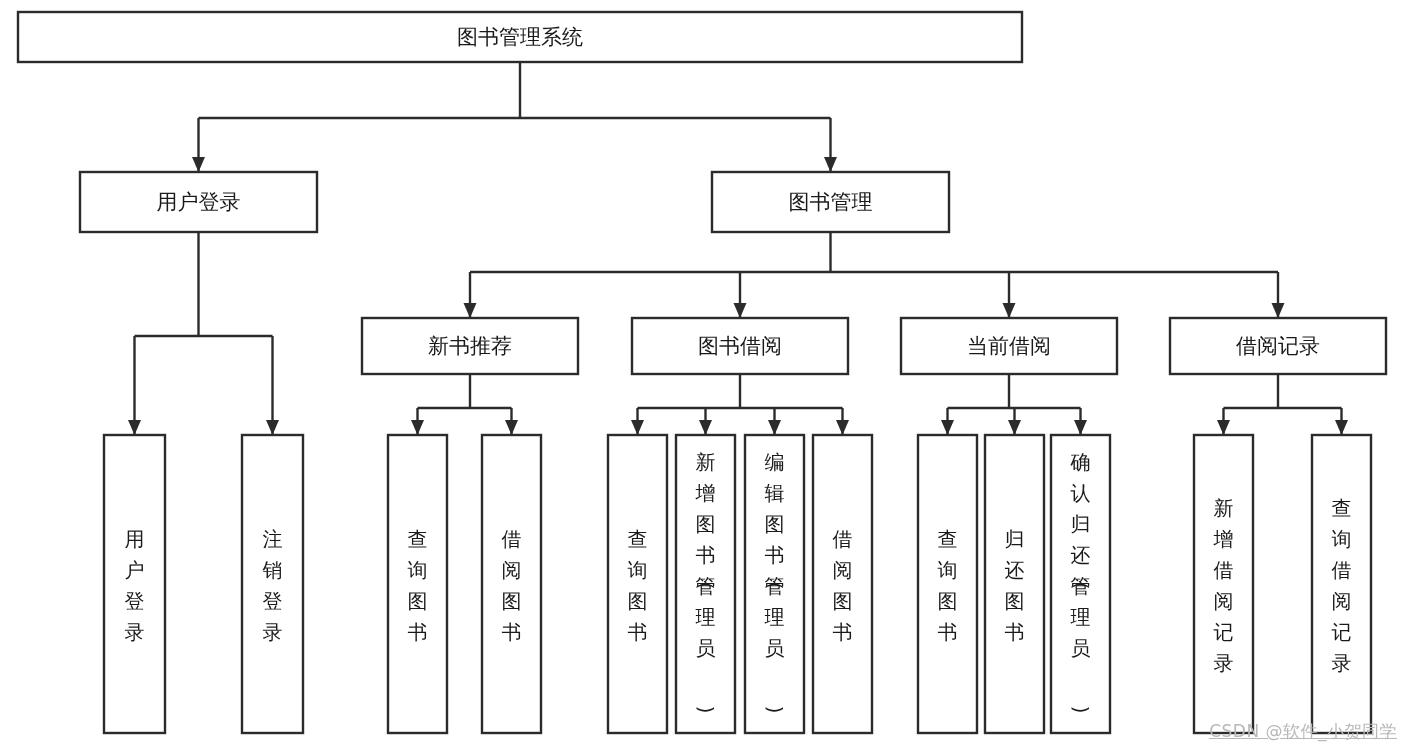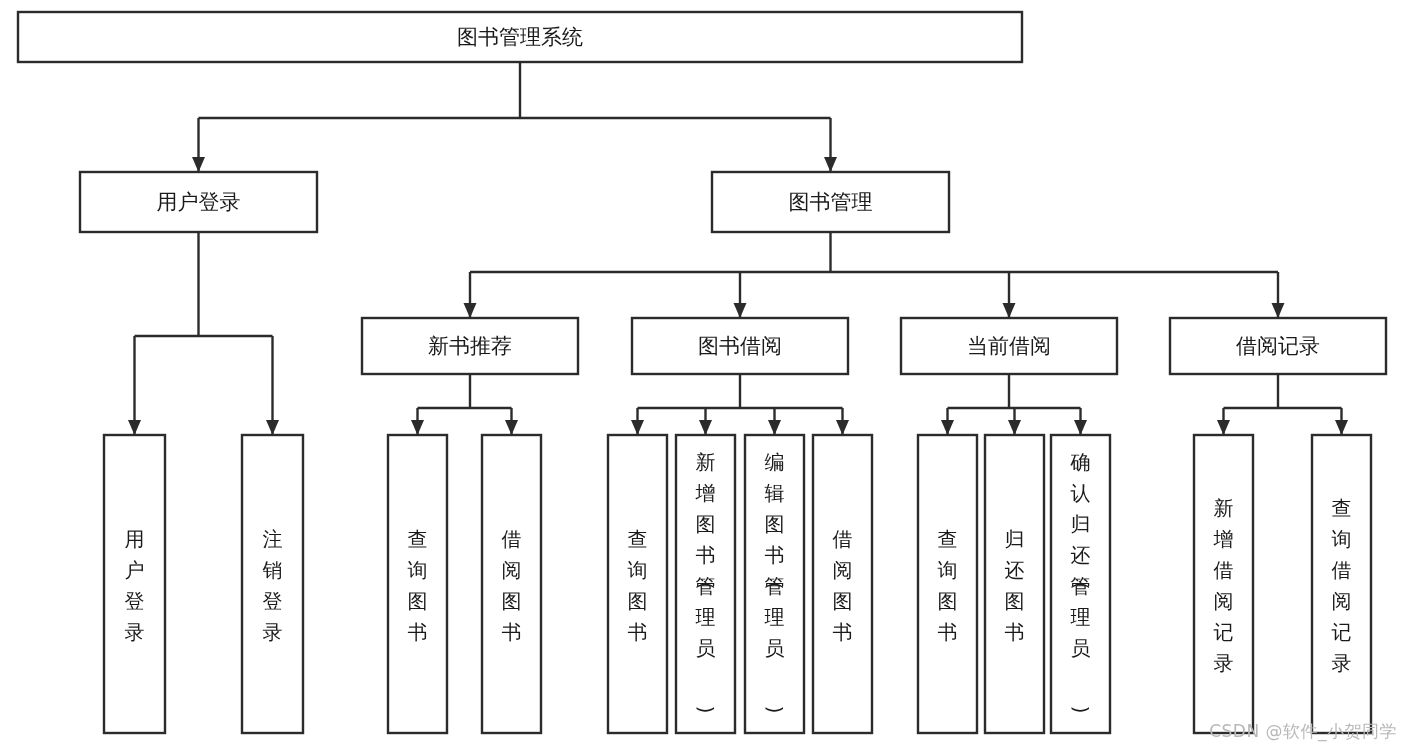--- a/index.html
+++ b/index.html
@@ -59,20 +59,21 @@
   .watermark {
     position: absolute;
     right: 8px;
     bottom: 4px;
     font-family: "DejaVu Sans", "Liberation Sans", sans-serif;
     font-size: 17px;
     color: #b8b8b8;
     white-space: nowrap;
     letter-spacing: 0.5px;
     user-select: none;
+    text-decoration: underline;
   }
 </style>
 </head>
 <body>
 
 <div id="diagram-root">
   <svg id="diagram-svg" viewBox="0 0 1405 747">
     <g id="connectors-layer">
         <line x1="520" y1="62" x2="520" y2="118" class="connector"></line>
         <line x1="198.5" y1="118" x2="830.5" y2="118" class="connector"></line>

